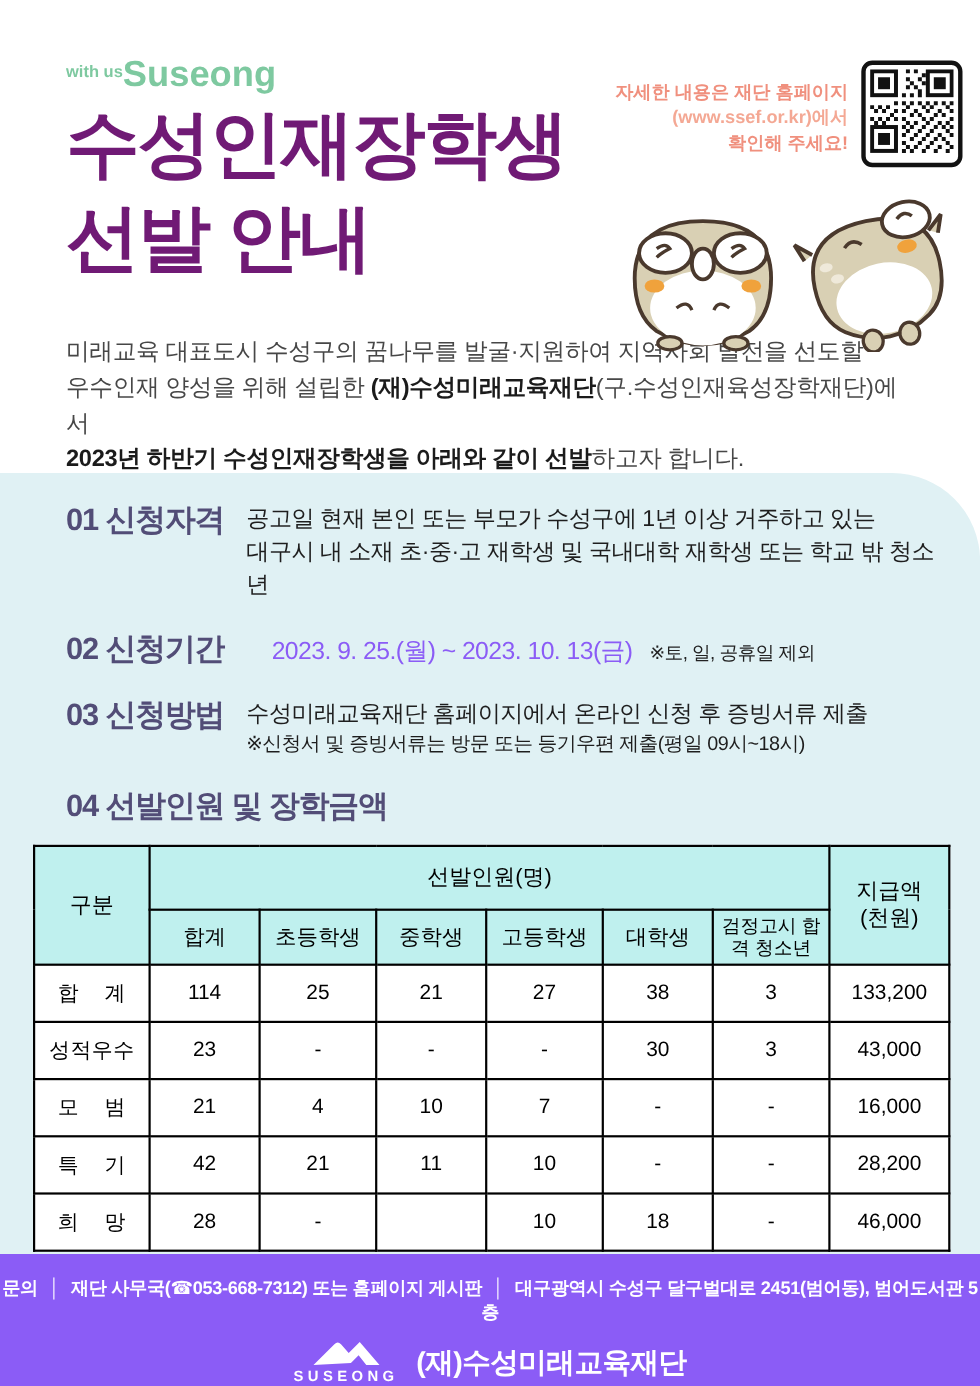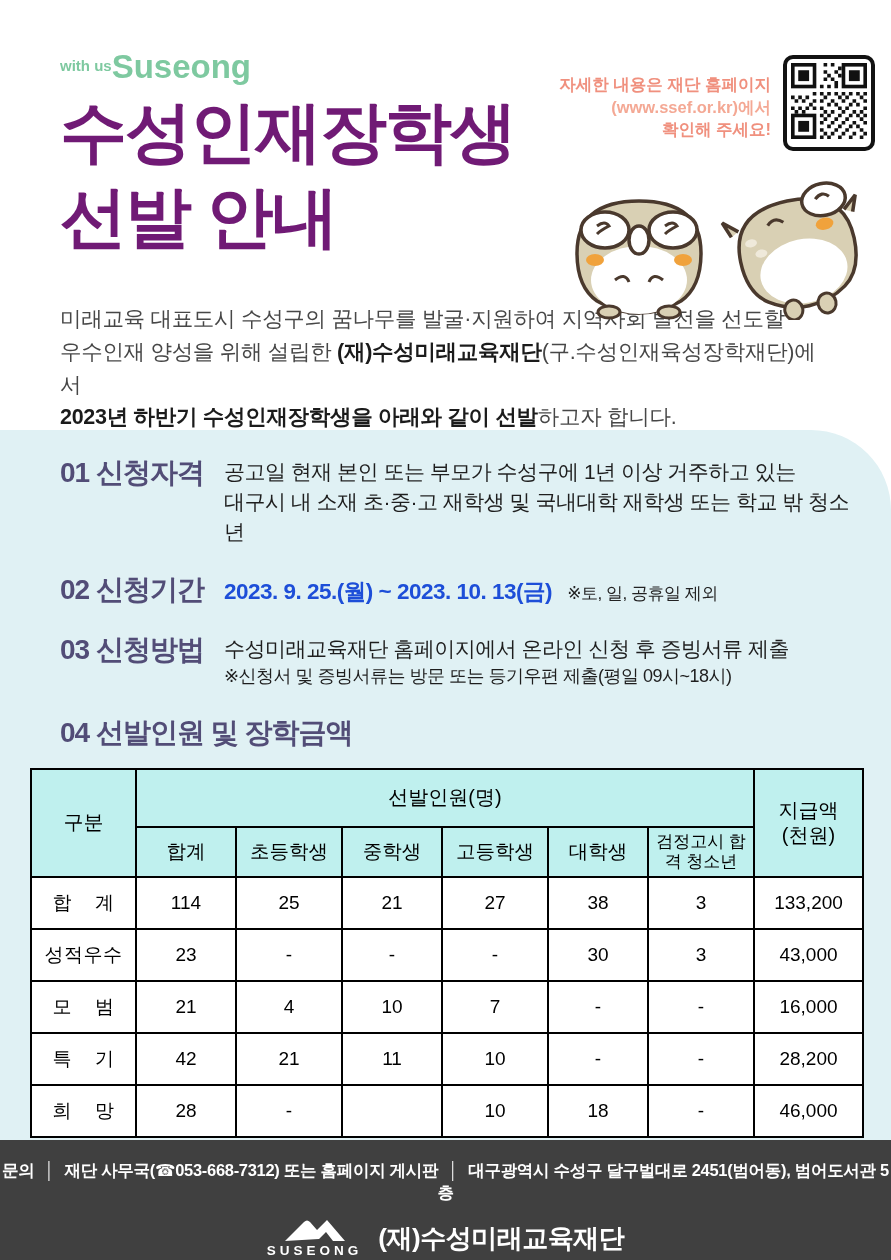--- a/index.html
+++ b/index.html
@@ -34,21 +34,21 @@
   .blue-zone {
     position:absolute; left:0; right:0; top:430px; bottom:120px;
     background:#e0f1f4; border-top-right-radius:80px;
     padding:24px 28px 4px 30px;
   }
   .sec { display:flex; gap:20px; margin-left:30px; }
   .sec-head { font-size:28px; font-weight:800; color:#524d77; white-space:nowrap; letter-spacing:-1px; }
   .sec-body { padding-top:3px; font-size:21px; color:#1e1e1e; line-height:1.42; letter-spacing:-0.5px; font-weight:500; }
   .sec-01 { margin-bottom:25px; }
   .sec-02 { margin-bottom:22px; align-items:baseline; }
-  .sec-02 .date { font-size:22.5px; font-weight:700; color:#1d4ed8; }
+  .sec-02 .date { font-size:22.5px; font-weight:400; color:#8b5cf6;margin-left:23px; }
   .sec-02 .note { font-size:17px; font-weight:500; color:#222; margin-left:10px; }
   .sec-03 { margin-bottom:24px; }
   .sec-03 .note { font-size:18px; color:#1e1e1e; font-weight:500; }
   .sec-04 { margin-bottom:16px; }
 
   
   table.sel { width:100%; border-collapse:collapse; background:#fff; table-layout:fixed; }
   table.sel th, table.sel td { border:2px solid #000; text-align:center; vertical-align:middle; color:#000; }
   table.sel th { background:#bff0ee; font-weight:500; font-size:20px; }
   table.sel .sub th { height:50px; font-size:19.5px; }
@@ -57,21 +57,21 @@
   .th-small { font-size:17px !important; line-height:1.18; }
   .row-label { white-space:pre; letter-spacing:0.5px; }
   .amount-head { line-height:1.25; }
 
   
   .footnotes { margin-top:10px; font-size:17.2px; line-height:1.5; color:#1c1c1c; letter-spacing:-0.6px; font-weight:500; }
 
   
   .footer {
     position:absolute; left:0; right:0; bottom:0; height:120px;
-    background:#404040; color:#fff; text-align:center;
+    background:#8b5cf6; color:#fff; text-align:center;
   }
   .footer-line { margin-top:20px; font-size:16.5px; font-weight:600; letter-spacing:-0.3px; }
   .footer-line .sep { margin:0 10px; font-weight:300; opacity:0.85; }
   .footer-logo-row { display:flex; justify-content:center; align-items:center; gap:16px; margin-top:14px; }
   .suseong-mark { display:flex; flex-direction:column; align-items:center; }
   .suseong-mark .mark-text { font-size:13.5px; letter-spacing:4px; font-weight:700; margin-top:1px; }
   .org-name { font-size:26px; font-weight:800; letter-spacing:-0.5px; }
 </style>
 </head>
 <body>

